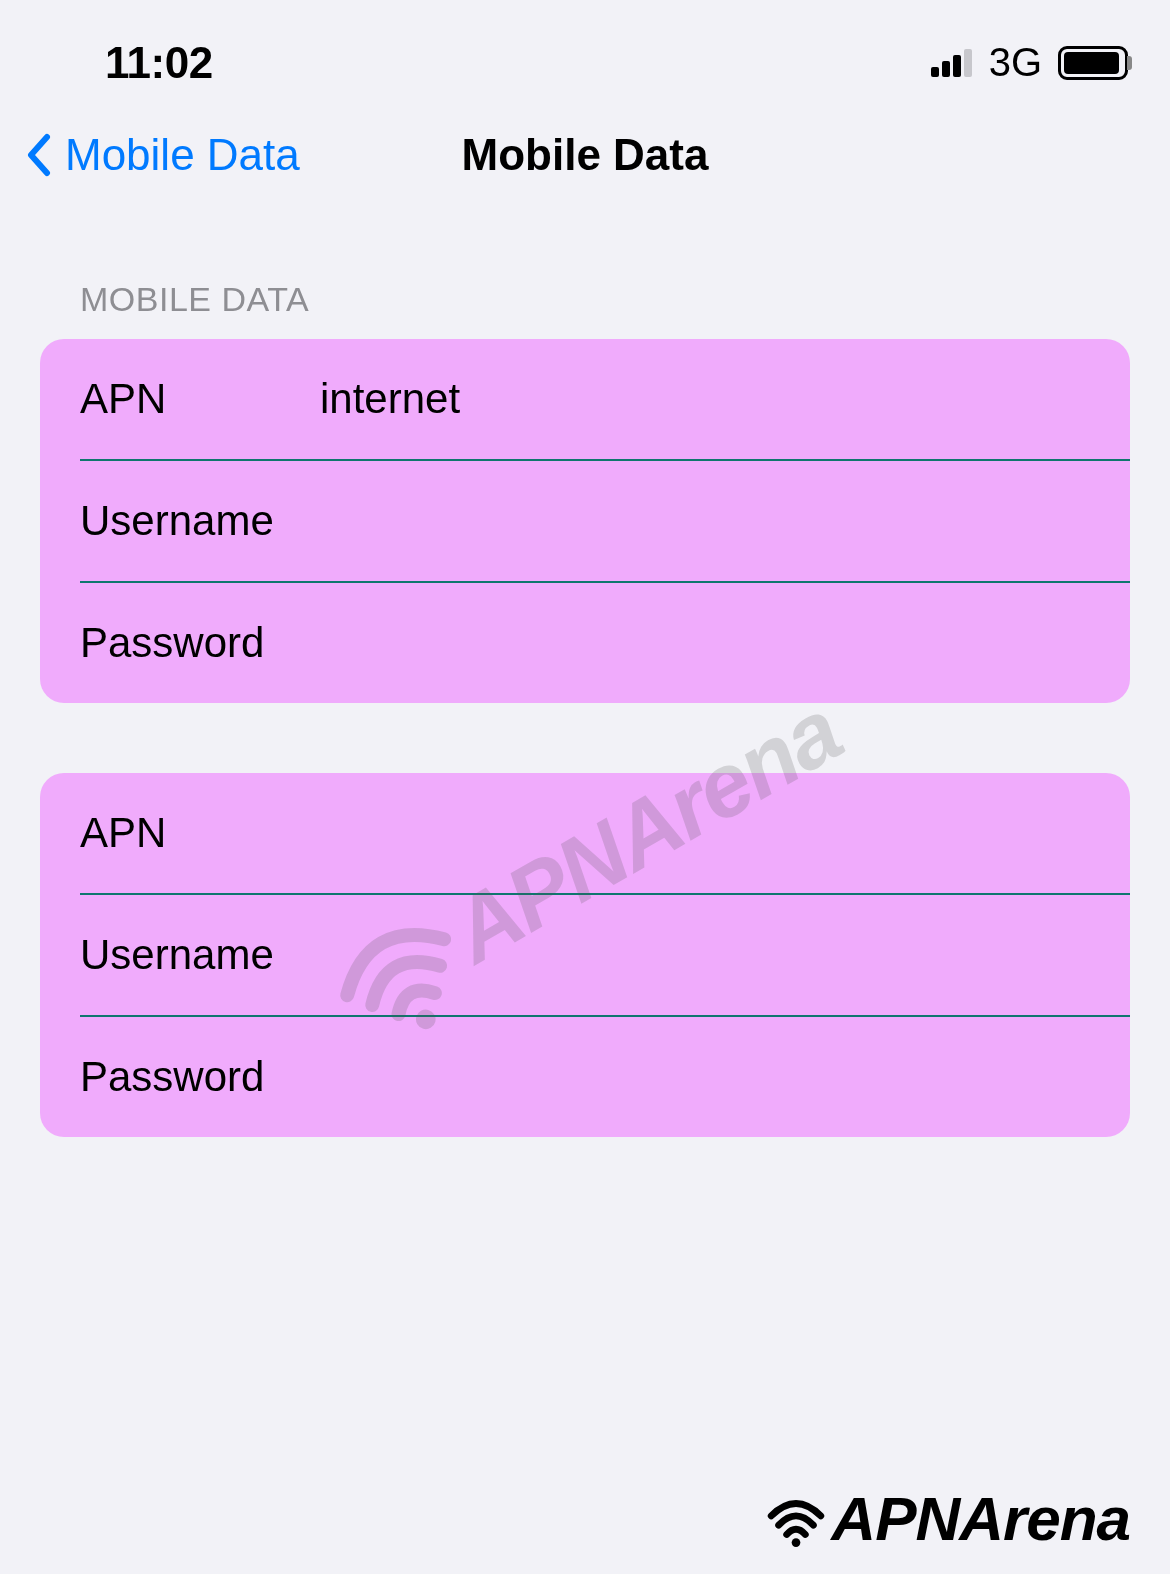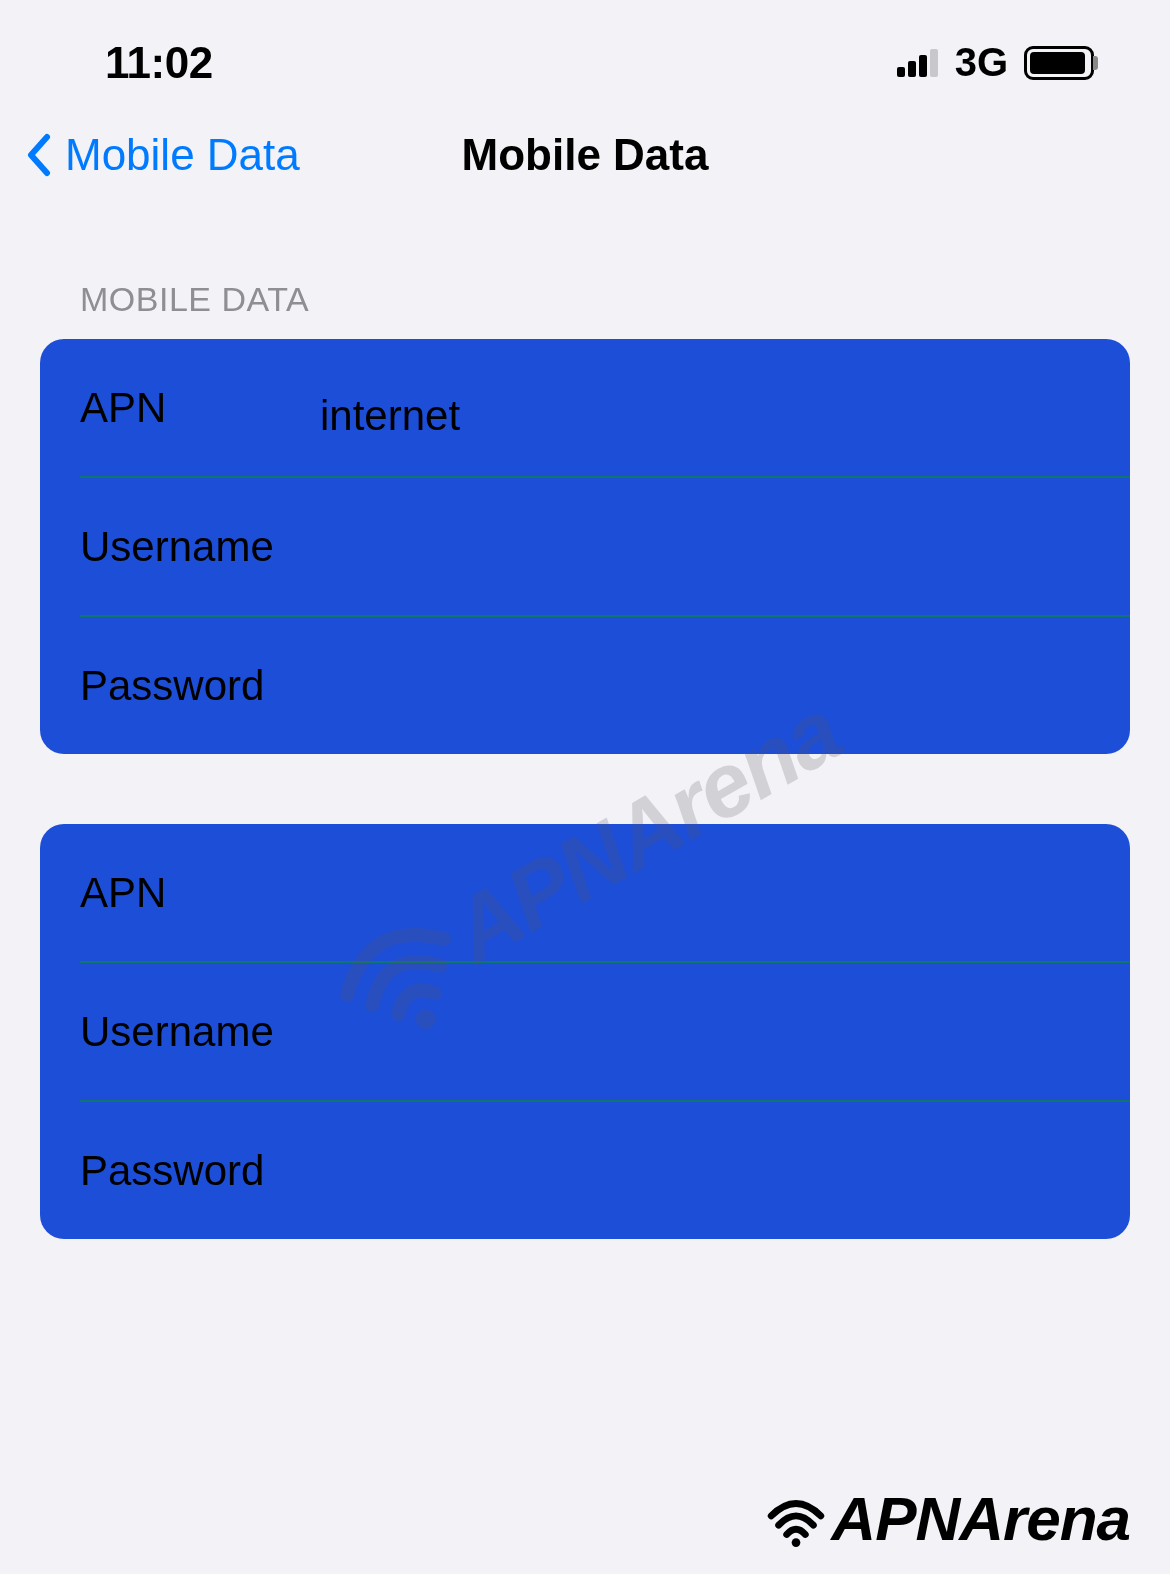--- a/index.html
+++ b/index.html
@@ -13,21 +13,21 @@
       background-color: #f2f2f7;
       width: 1170px;
       height: 1574px;
       position: relative;
       overflow: hidden;
     }
     .status-bar {
       display: flex;
       justify-content: space-between;
       align-items: center;
-      padding: 35px 76px 20px 60px;
+      padding: 35px 42px 20px 60px;
       height: 110px;
     }
     .status-time {
       font-size: 44px;
       font-weight: 600;
       color: #000;
       letter-spacing: -0.5px;
       margin-left: 45px;
     }
     .status-right {
@@ -46,21 +46,21 @@
       background: #000;
       border-radius: 2px;
     }
     .bar1 { height: 10px; }
     .bar2 { height: 16px; }
     .bar3 { height: 22px; }
     .bar4 { height: 28px; background: #c7c7cc; }
     .network-label {
       font-size: 40px;
       color: #000;
-      font-weight: 700;
+      font-weight: 400;
       margin-left: 7px;
     }
     .battery {
       width: 70px;
       height: 34px;
       border: 3px solid #000;
       border-radius: 9px;
       position: relative;
       margin-left: 6px;
     }
@@ -121,21 +121,21 @@
     }
     .section-header {
       font-size: 34px;
       color: #8e8e93;
       font-weight: 400;
       letter-spacing: 0.5px;
       padding: 0 60px 20px 60px;
       text-transform: uppercase;
     }
     .section-card {
-      background: #1d4ed8;
+      background: #f0abfc;
       border-radius: 24px;
       margin: 0 20px 70px 20px;
       overflow: hidden;
     }
     .row {
       display: flex;
       align-items: center;
       padding: 36px 40px;
       min-height: 118px;
     }
@@ -151,21 +151,20 @@
       flex-shrink: 0;
     }
     .row-input {
       font-size: 42px;
       color: #000;
       border: none;
       outline: none;
       background: transparent;
       flex: 1;
       font-family: inherit;
-      margin-top: 17px;
     }
     .watermark-center {
       position: absolute;
       left: 50%;
       top: 55%;
       transform: translate(-50%, -50%) rotate(-30deg);
       display: flex;
       align-items: center;
       opacity: 0.2;
       pointer-events: none;

